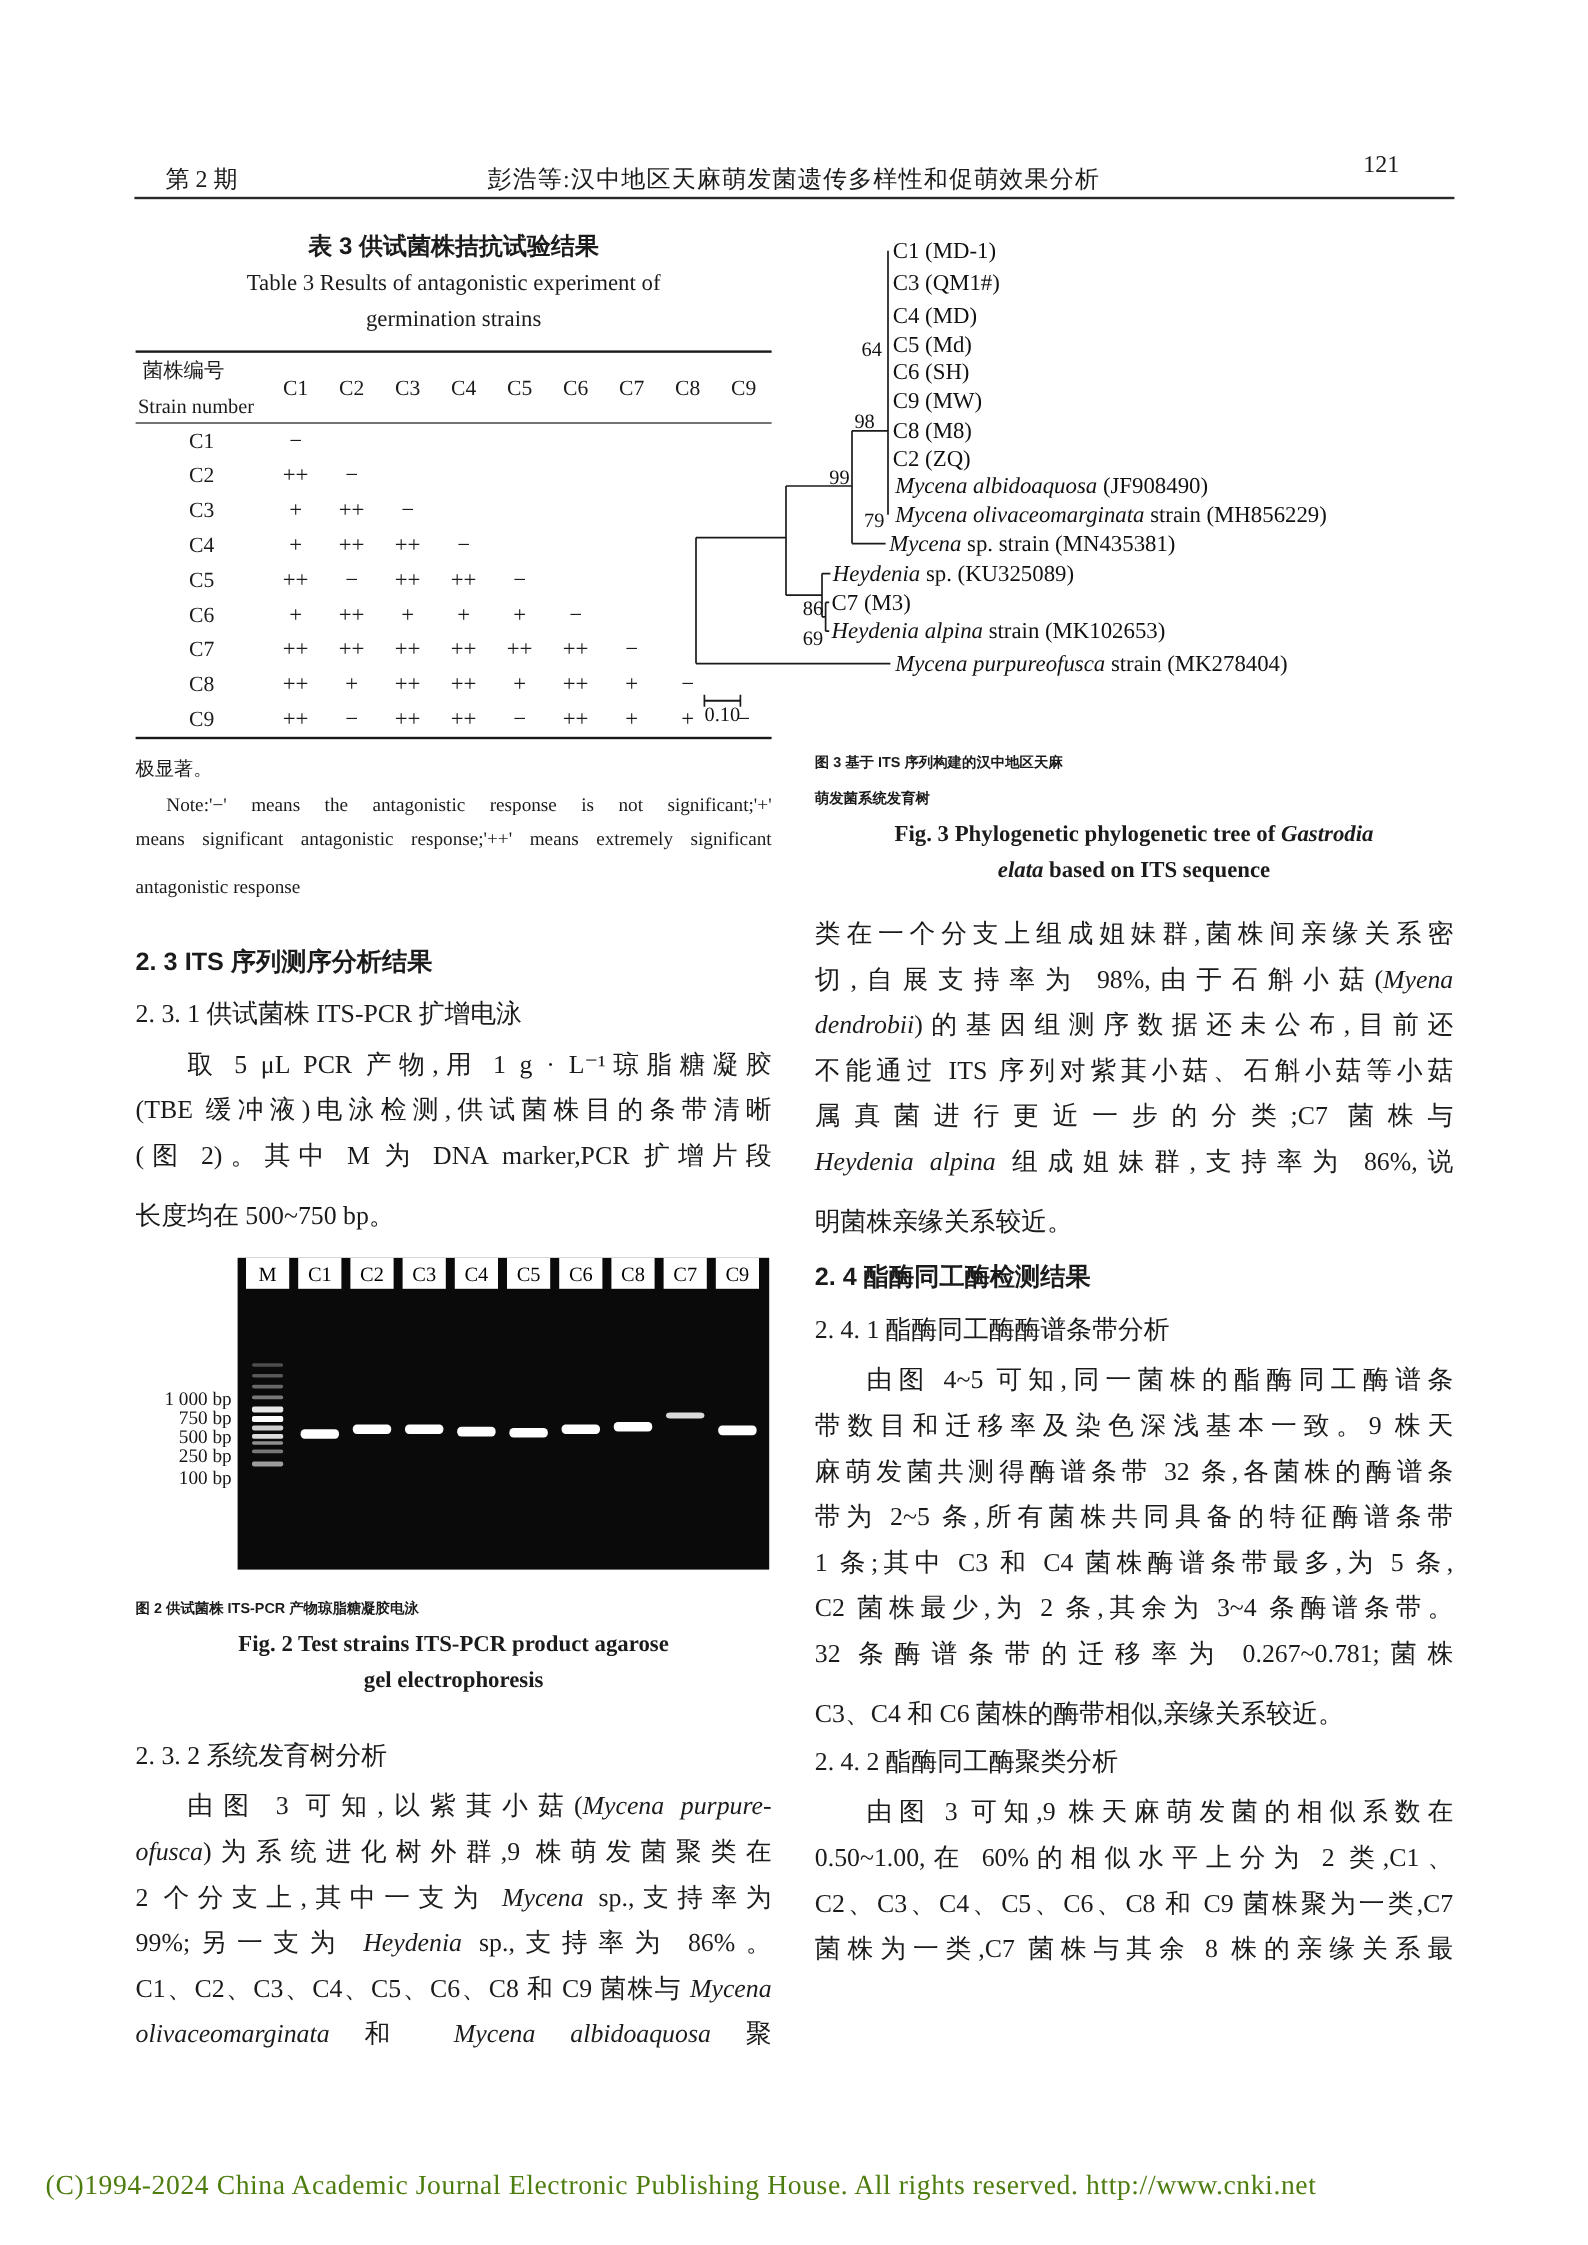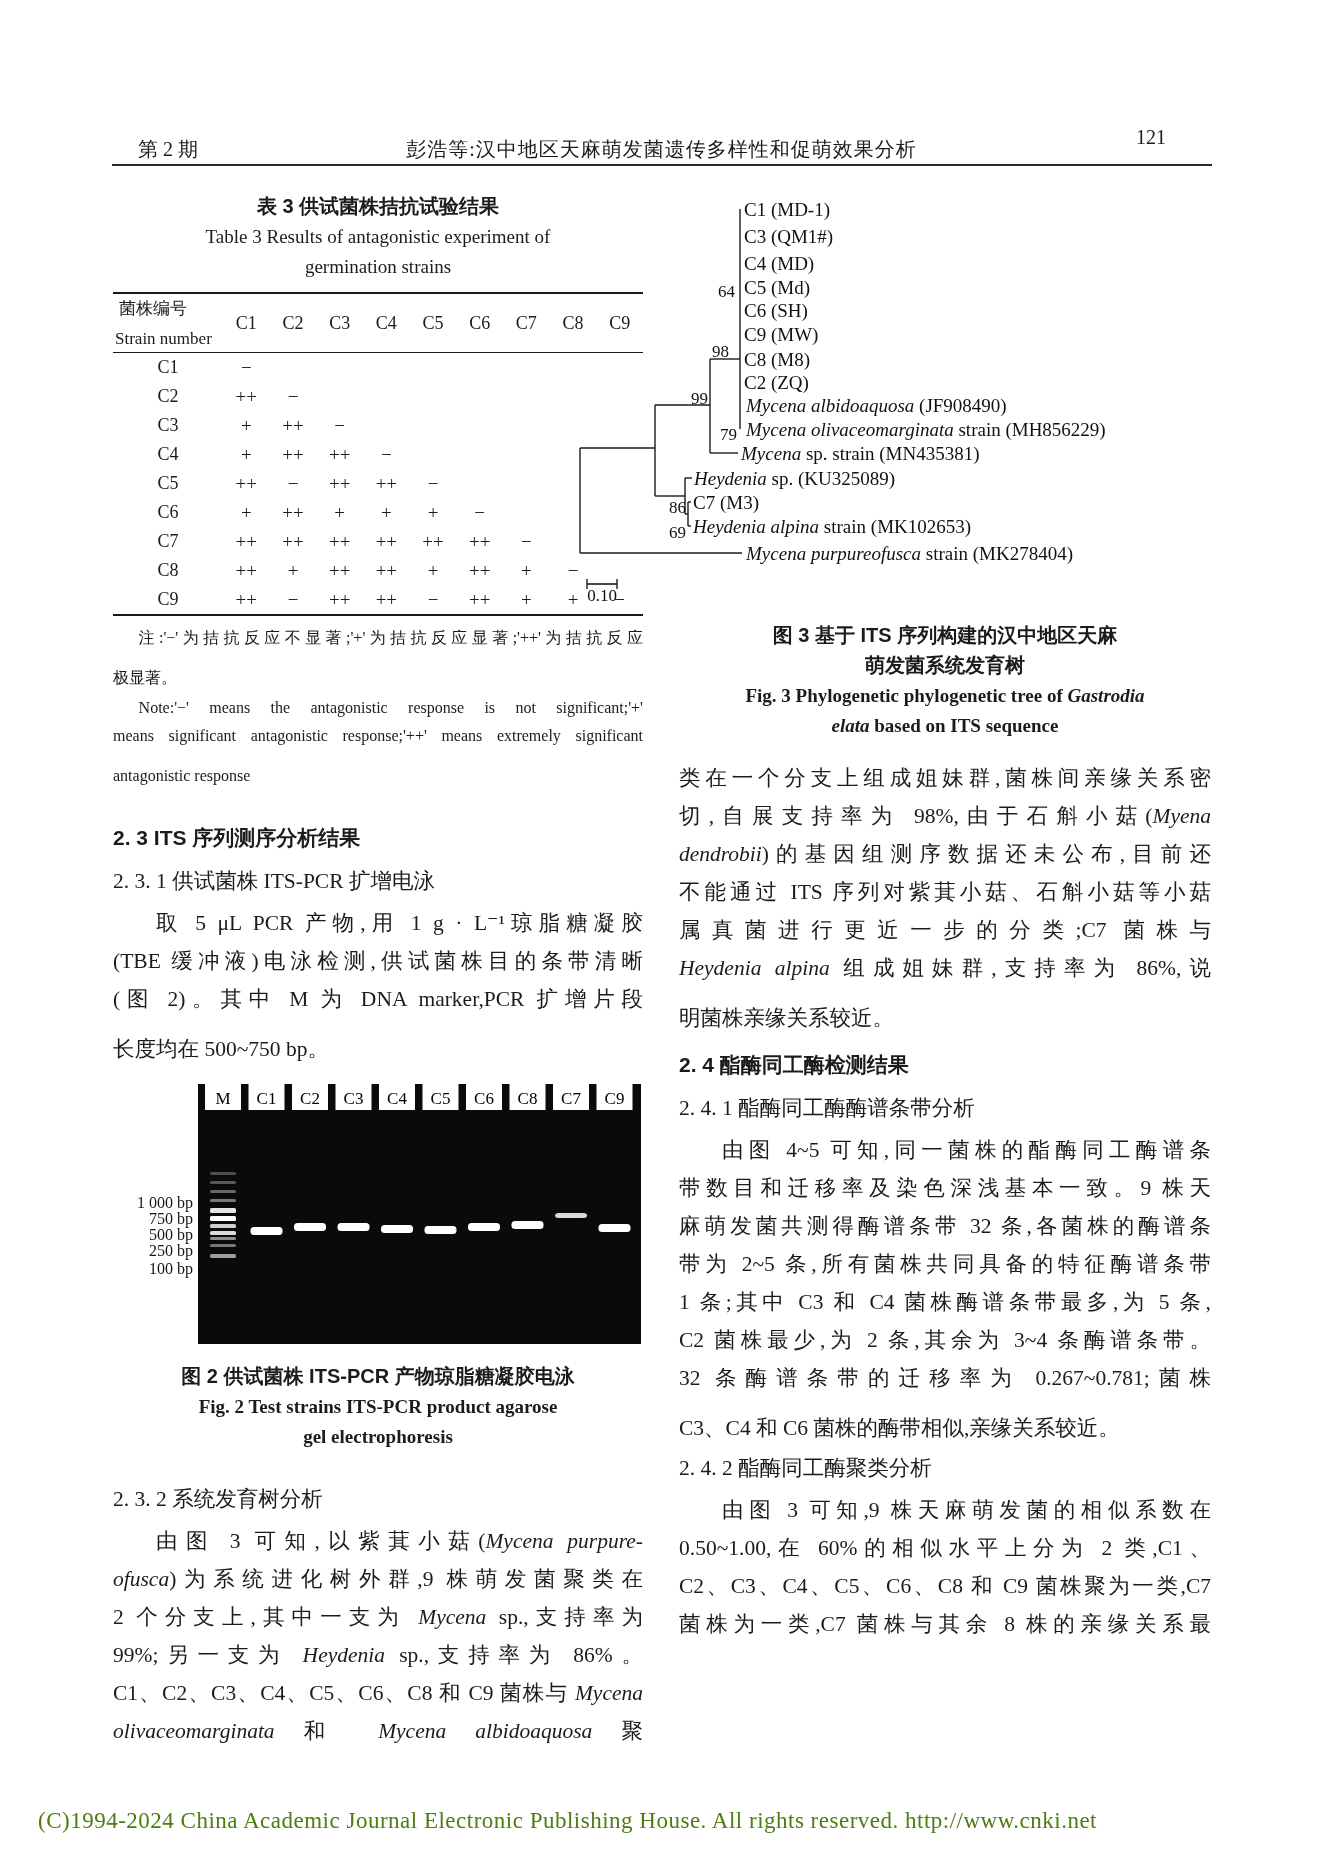--- a/index.html
+++ b/index.html
@@ -34,21 +34,21 @@
   .t3-head { position:relative; height:58px; border-bottom:1.5px solid #1a1a1a; }
   .t3-corner-cn { position:absolute; left:6px; top:3px; font-size:17px; }
   .t3-corner-en { position:absolute; left:2px; bottom:3px; font-size:17px; white-space:nowrap; }
   .t3-cols { position:absolute; left:110px; right:0; top:0; bottom:0; display:flex; }
   .t3-cols .t3c { flex:1; text-align:center; line-height:58px; font-size:18px; }
   .t3-row { display:flex; height:29px; line-height:29px; font-size:19px; }
   .t3-row .t3l { width:110px; text-align:center; font-size:18px; }
   .t3-row .t3c { flex:1; text-align:center; }
   .note-text { margin-top:8px; }
   
-  .fig-cap-cn { text-align:center; font-family:"Liberation Sans","DejaVu Sans",sans-serif; font-weight:bold; font-size:20px; height:32px; line-height:32px; }
+  .fig-cap-cn { text-align:left; font-family:"Liberation Sans","DejaVu Sans",sans-serif; font-weight:bold; font-size:12px; height:32px; line-height:32px; }
   .fig-cap-en { text-align:center; font-size:19px; height:30px; line-height:30px;font-weight:bold; }
   .gel-svg { display:block; margin-top:16px; }
   .tree-svg { display:block; margin-left:-119px; margin-top:12px; }
   .mt6{margin-top:6px;} .mt10{margin-top:10px;} .mt14{margin-top:14px;} .mt18{margin-top:18px;} .mt26{margin-top:26px;}
   
   .footer { position:absolute; left:38px; top:1808px; font-size:23px; color:#4d7c0f; letter-spacing:0.5px; }
 </style>
 </head>
 <body>
 
@@ -186,21 +186,20 @@
             <div class="t3c">−</div>
             <div class="t3c">++</div>
             <div class="t3c">+</div>
             <div class="t3c">+</div>
             <div class="t3c">−</div>
           </div>
         </div>
     </div>
 
     <div class="note-text">
-        <div class="pline ind"><span>注:'−'为拮抗反应不显著;'+'为拮抗反应显著;'++'为拮抗反应</span></div>
         <div class="pline endline"><span>极显著。</span></div>
       </div>
     <div class="note-text" style="margin-top:2px;">
         <div class="pline ind"><span>Note:'−' means the antagonistic response is not significant;'+'</span></div>
         <div class="pline"><span>means significant antagonistic response;'++' means extremely significant</span></div>
         <div class="pline endline"><span>antagonistic response</span></div>
       </div>
 
     <div class="sec-h mt26">2. 3  ITS 序列测序分析结果</div>
     <div class="sub-h">2. 3. 1  供试菌株 ITS-PCR 扩增电泳</div>

